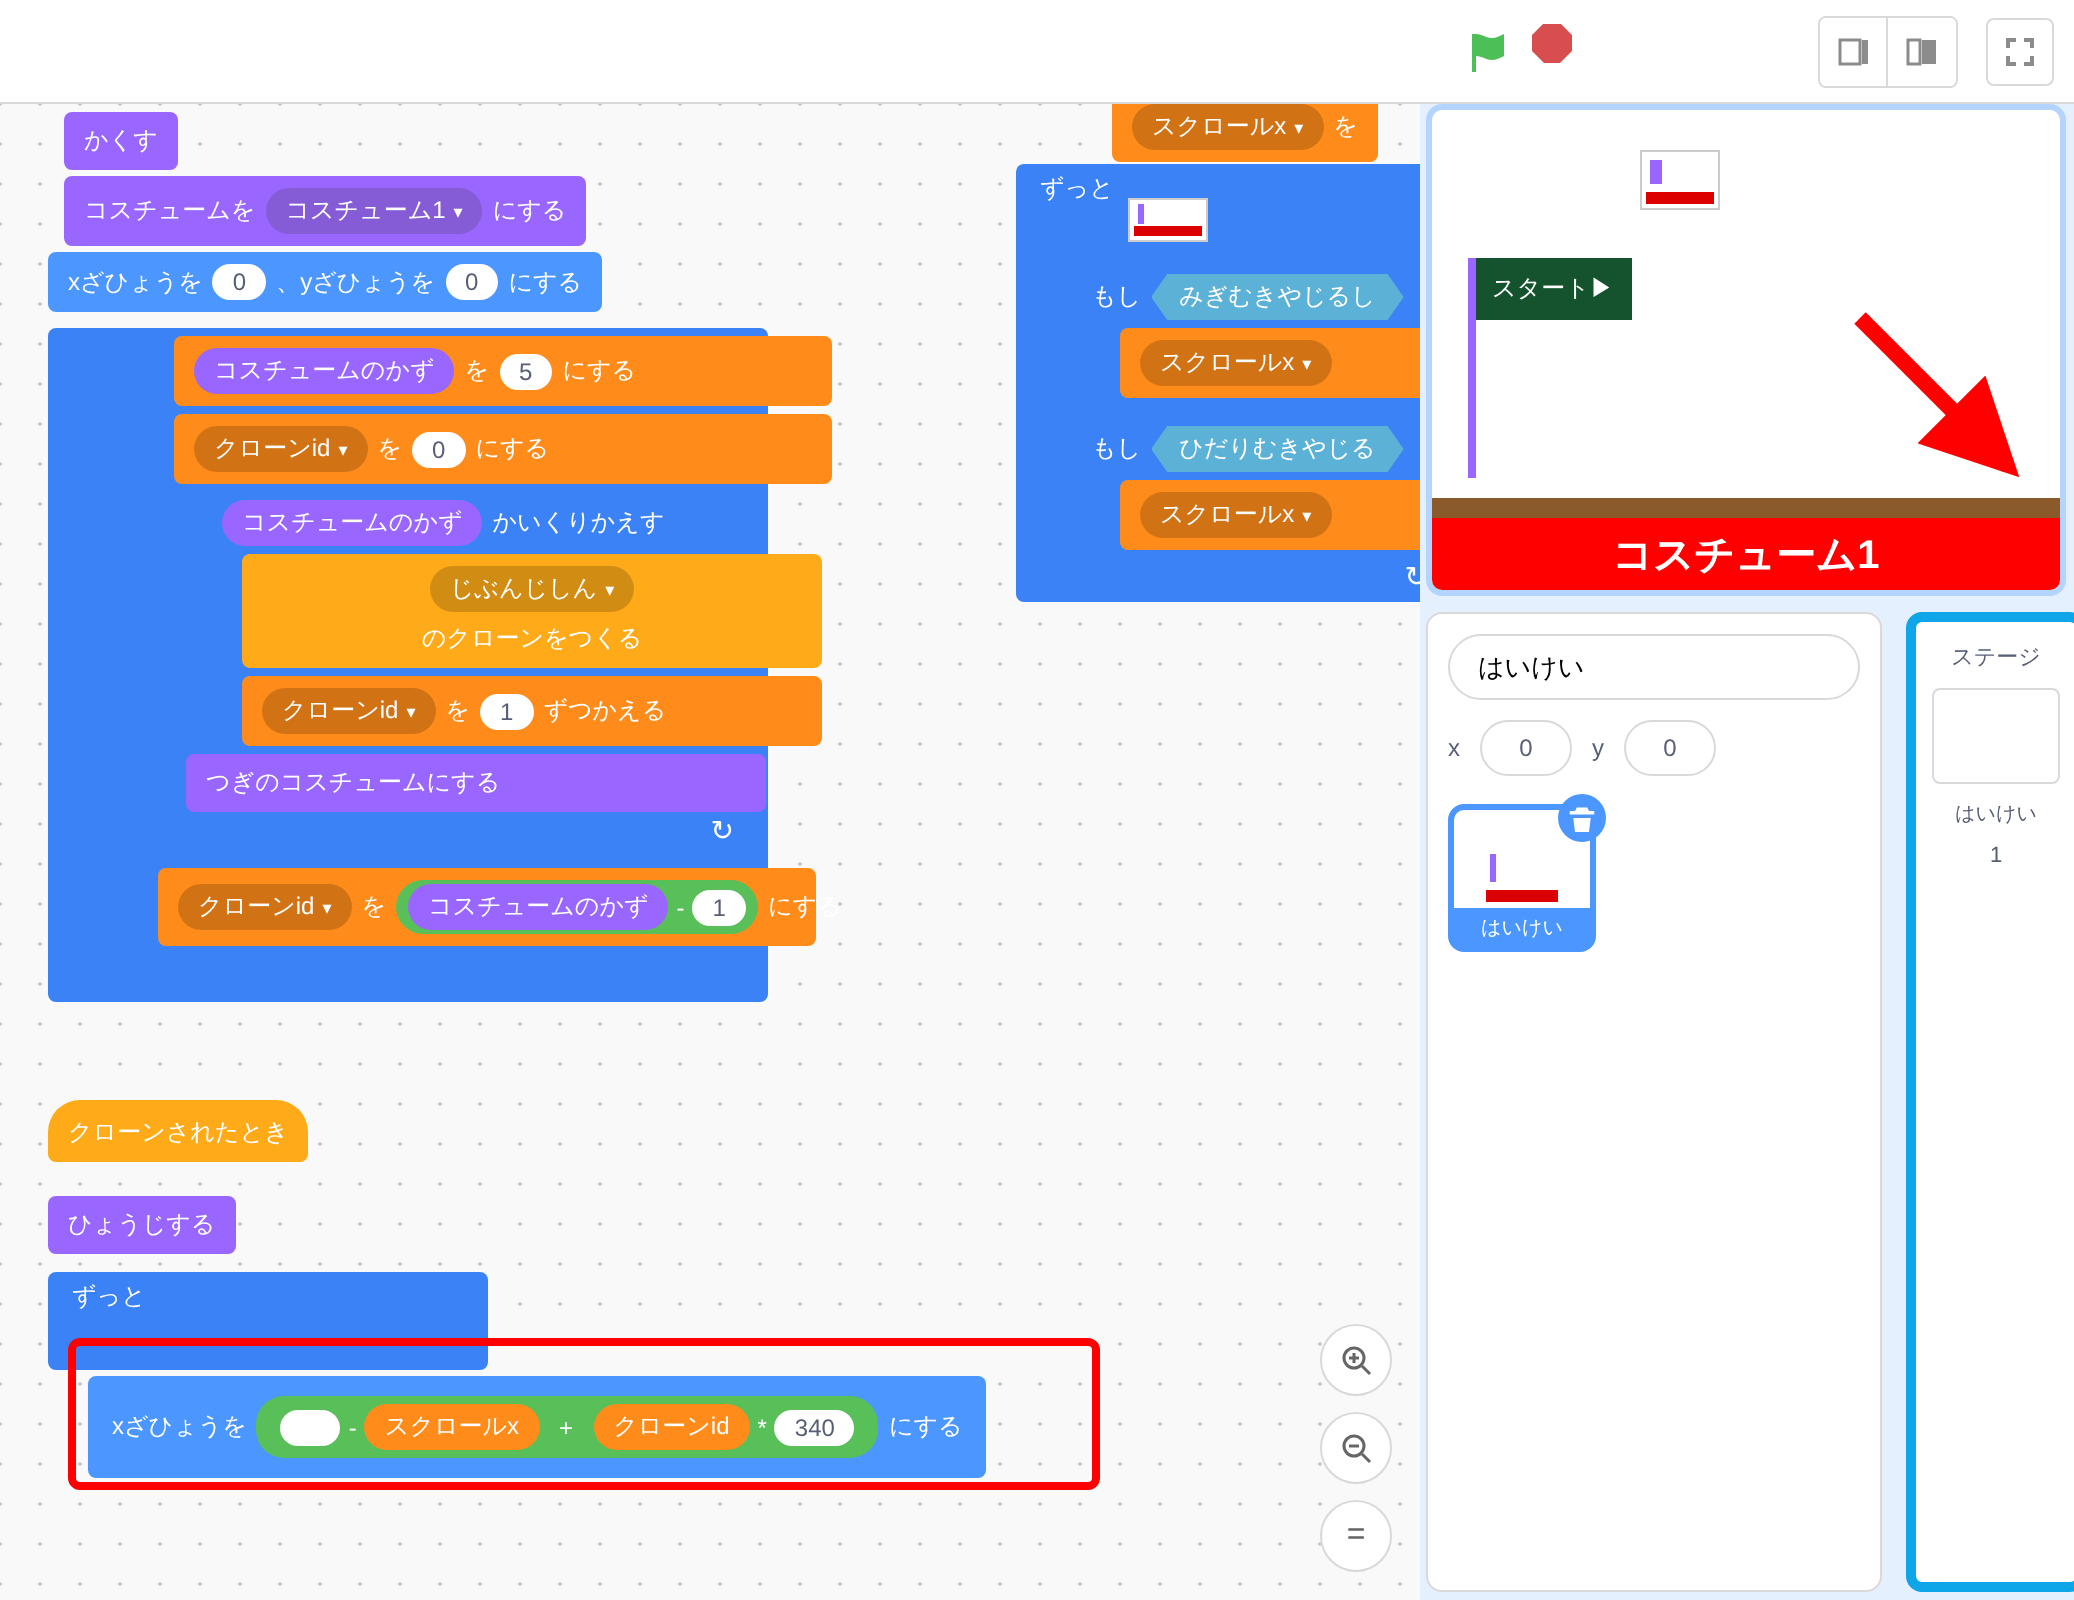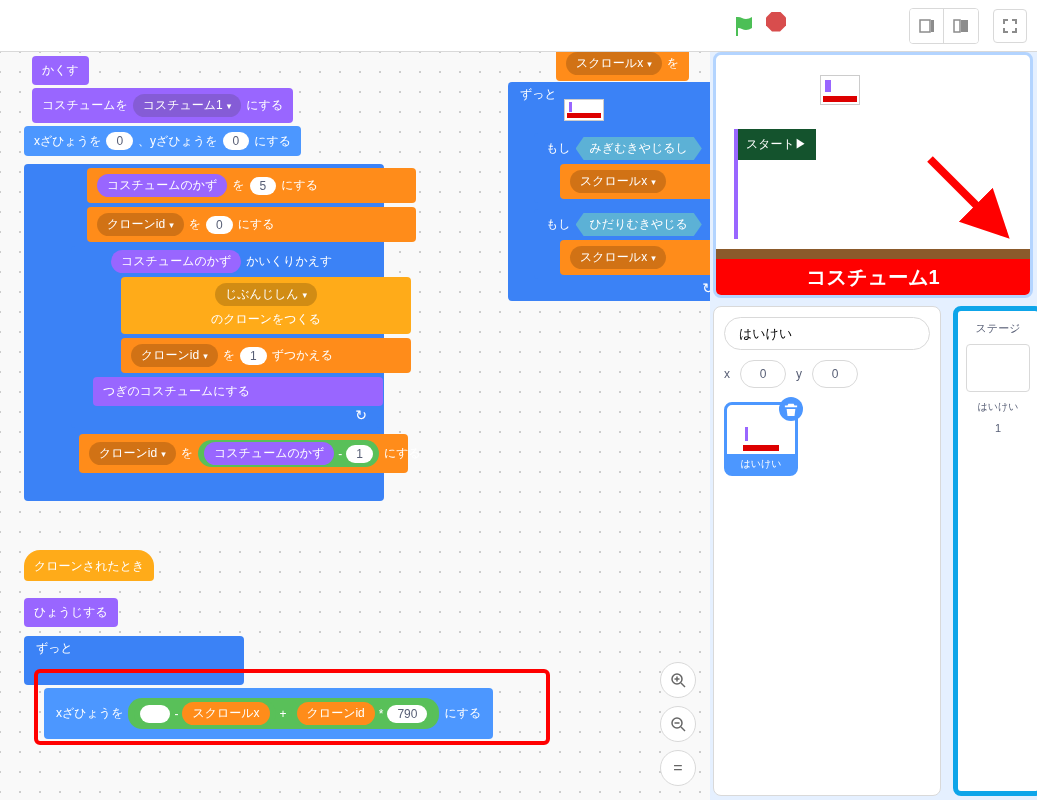--- a/index.html
+++ b/index.html
@@ -196,21 +196,21 @@
     <span class="operator">
       <span class="operator">
         <span class="num-pill">&nbsp;&nbsp;&nbsp;</span>
         <span>-</span>
         <span class="reporter-orange">スクロールx</span>
       </span>
       <span>+</span>
       <span class="operator">
         <span class="reporter-orange">クローンid</span>
         <span>*</span>
-        <span class="num-pill">790</span>
+        <span class="num-pill">340</span>
       </span>
     </span>
     <span>にする</span>
   </div>
 
   <div class="block data" style="left:556px; top:-6px;">
     <span class="drop-pill">スクロールx</span>
     <span>を</span>
   </div>
   <div class="c-wrap" style="left:508px; top:30px; width:200px; padding:4px 8px 4px 12px;">

